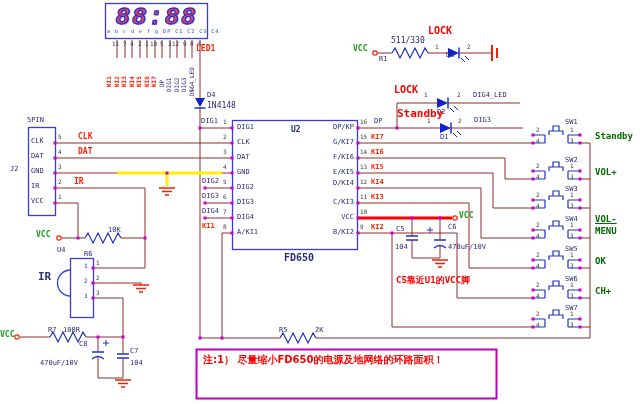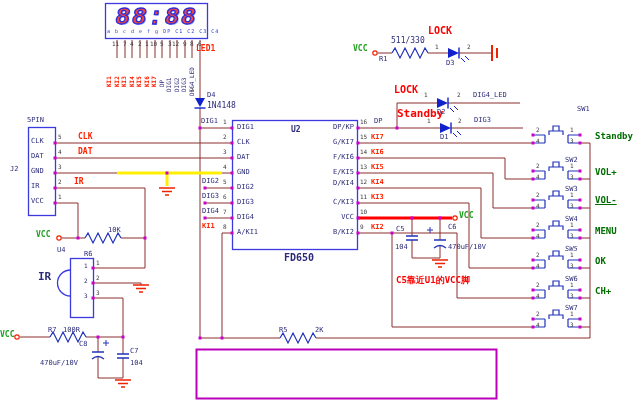--- a/index.html
+++ b/index.html
@@ -192,21 +192,21 @@
 <span class="t s7 navy" style="left:79px;top:341px;">C8</span>
 <span class="t s7 navy" style="left:40px;top:360px;">470uF/10V</span>
 <span class="t s7 navy" style="left:130px;top:348px;">C7</span>
 <span class="t s7 navy" style="left:130px;top:360px;">104</span>
 
 <span class="t s8 pwr" style="left:353px;top:45px;">VCC</span>
 <span class="t s8 navy" style="left:391px;top:37px;">511/330</span>
 <span class="t s7 navy" style="left:379px;top:56px;">R1</span>
 <span class="t s6 gray" style="left:435px;top:44px;">1</span>
 <span class="t s10 bred" style="left:428px;top:26px;">LOCK</span>
-<span class="t s7 navy" style="left:446px;top:60px;">D3</span>
+<span class="t s7 navy" style="left:446px;top:52px;">D3</span>
 <span class="t s6 gray" style="left:467px;top:44px;">2</span>
 
 <span class="t s10 bred" style="left:394px;top:85px;">LOCK</span>
 <span class="t s6 gray" style="left:424px;top:92px;">1</span>
 <span class="t s7 navy" style="left:437px;top:109px;">D2</span>
 <span class="t s6 gray" style="left:457px;top:92px;">2</span>
 <span class="t s7 navy" style="left:473px;top:92px;">DIG4_LED</span>
 
 <span class="t s7 navy" style="left:374px;top:118px;">DP</span>
 <span class="t s11 bred" style="left:397px;top:108px;">Standby</span>
@@ -269,36 +269,36 @@
 <span class="t s8 pwr" style="left:459px;top:212px;">VCC</span>
 <span class="t s7 navy" style="left:396px;top:226px;">C5</span>
 <span class="t s7 navy" style="left:395px;top:244px;">104</span>
 <span class="t s7 navy" style="left:448px;top:224px;">C6</span>
 <span class="t s7 navy" style="left:448px;top:244px;">470uF/10V</span>
 <span class="t s9 bred" style="left:396px;top:276px;">C5靠近U1的VCC脚</span>
 
 <span class="t s7 navy" style="left:279px;top:327px;">R5</span>
 <span class="t s7 navy" style="left:315px;top:327px;">2K</span>
 
-<span class="t s7 navy" style="left:565px;top:106px;margin-left:12px;">SW1</span>
+<span class="t s7 navy" style="left:565px;top:119px;">SW1</span>
 <span class="t s9 green" style="left:595px;top:132px;">Standby</span>
 <span class="t s6 gray" style="left:536px;top:127px;">2</span>
 <span class="t s6 gray" style="left:536px;top:138px;">4</span>
 <span class="t s6 gray" style="left:570px;top:127px;">1</span>
 <span class="t s6 gray" style="left:570px;top:138px;">3</span>
 
 <span class="t s7 navy" style="left:565px;top:157px;">SW2</span>
 <span class="t s9 green" style="left:595px;top:168px;">VOL+</span>
 <span class="t s6 gray" style="left:536px;top:163px;">2</span>
 <span class="t s6 gray" style="left:536px;top:174px;">4</span>
 <span class="t s6 gray" style="left:570px;top:163px;">1</span>
 <span class="t s6 gray" style="left:570px;top:174px;">3</span>
 
 <span class="t s7 navy" style="left:565px;top:186px;">SW3</span>
-<span class="t s9 green" style="left:595px;top:196px;text-decoration:underline;">VOL-</span>
+<span class="t s9 green" style="left:595px;top:215px;text-decoration:underline;">VOL-</span>
 <span class="t s6 gray" style="left:536px;top:192px;">2</span>
 <span class="t s6 gray" style="left:536px;top:203px;">4</span>
 <span class="t s6 gray" style="left:570px;top:192px;">1</span>
 <span class="t s6 gray" style="left:570px;top:203px;">3</span>
 
 <span class="t s7 navy" style="left:565px;top:216px;">SW4</span>
 <span class="t s9 green" style="left:595px;top:227px;">MENU</span>
 <span class="t s6 gray" style="left:536px;top:222px;">2</span>
 <span class="t s6 gray" style="left:536px;top:233px;">4</span>
 <span class="t s6 gray" style="left:570px;top:222px;">1</span>
@@ -318,14 +318,15 @@
 <span class="t s6 gray" style="left:570px;top:282px;">1</span>
 <span class="t s6 gray" style="left:570px;top:293px;">3</span>
 
 <span class="t s7 navy" style="left:565px;top:305px;">SW7</span>
 <span class="t s9 green" style="left:595px;top:316px;margin-left:45px;">CH-</span>
 <span class="t s6 gray" style="left:536px;top:311px;">2</span>
 <span class="t s6 gray" style="left:536px;top:322px;">4</span>
 <span class="t s6 gray" style="left:570px;top:311px;">1</span>
 <span class="t s6 gray" style="left:570px;top:322px;">3</span>
 
+<span class="t s10 bred" style="left:203px;top:355px;font-family:'DejaVu Sans',sans-serif;">注:1） 尽量缩小FD650的电源及地网络的环路面积！</span>
 
 </div>
 
 </body></html>

